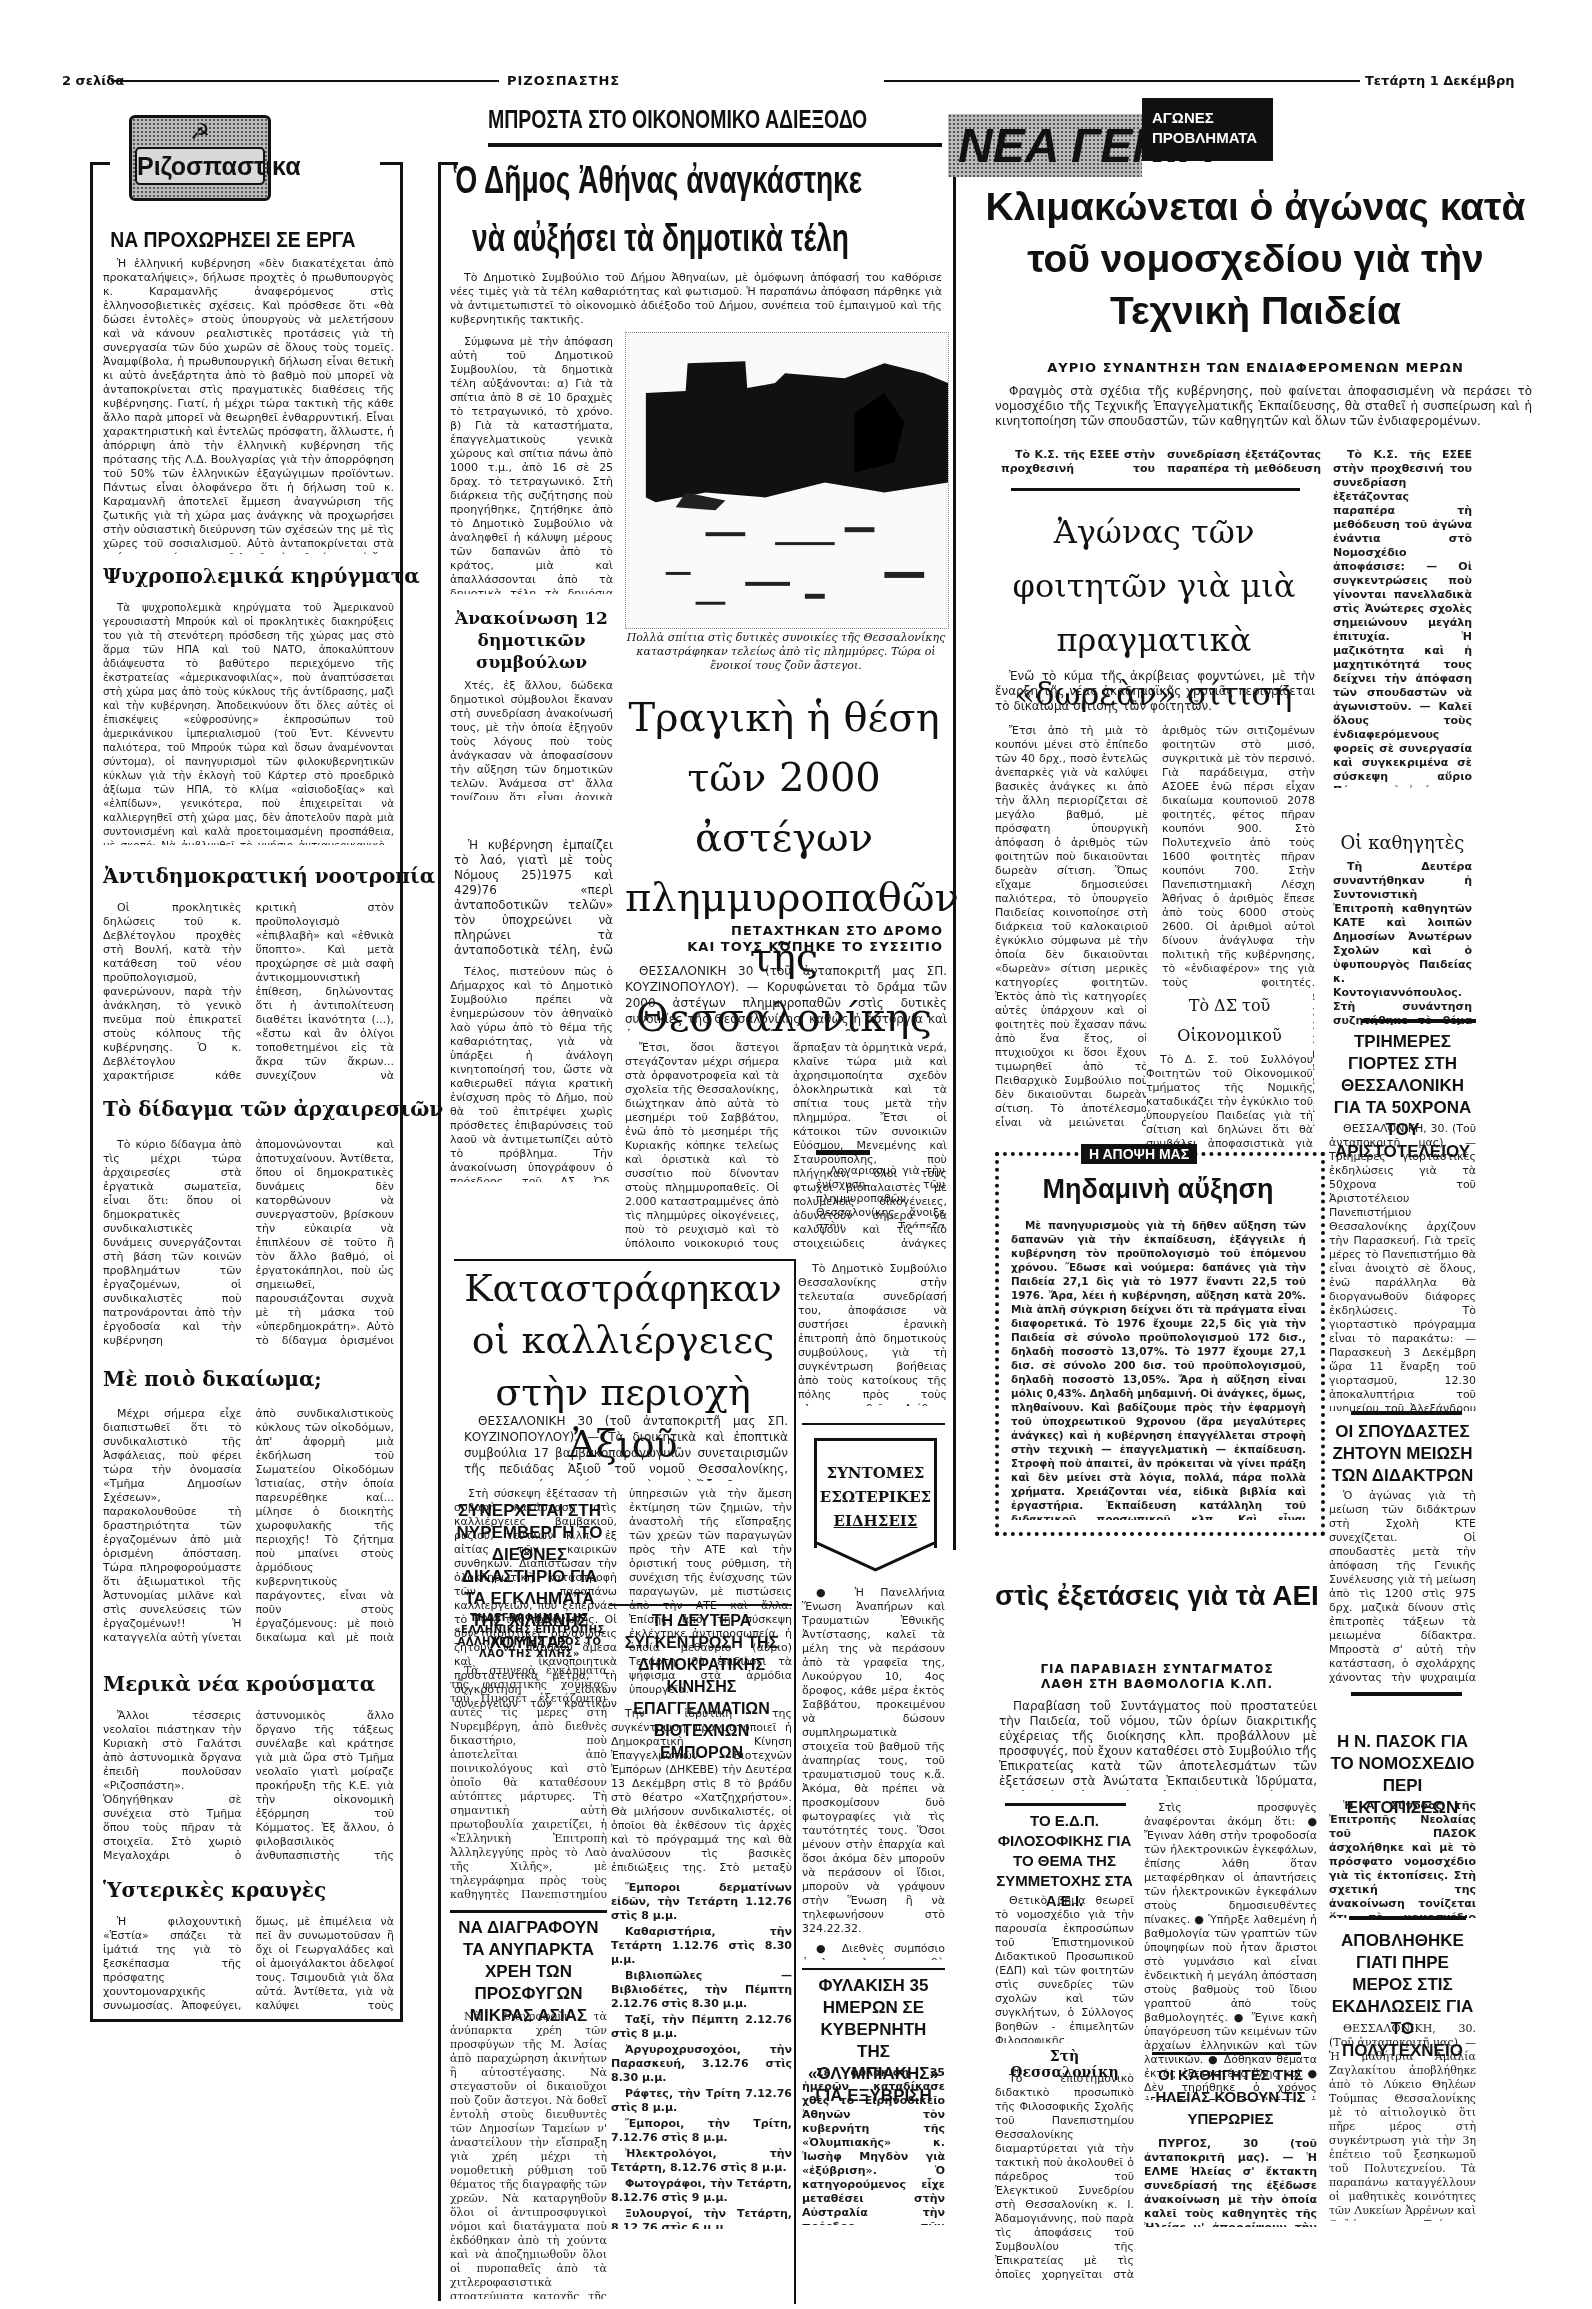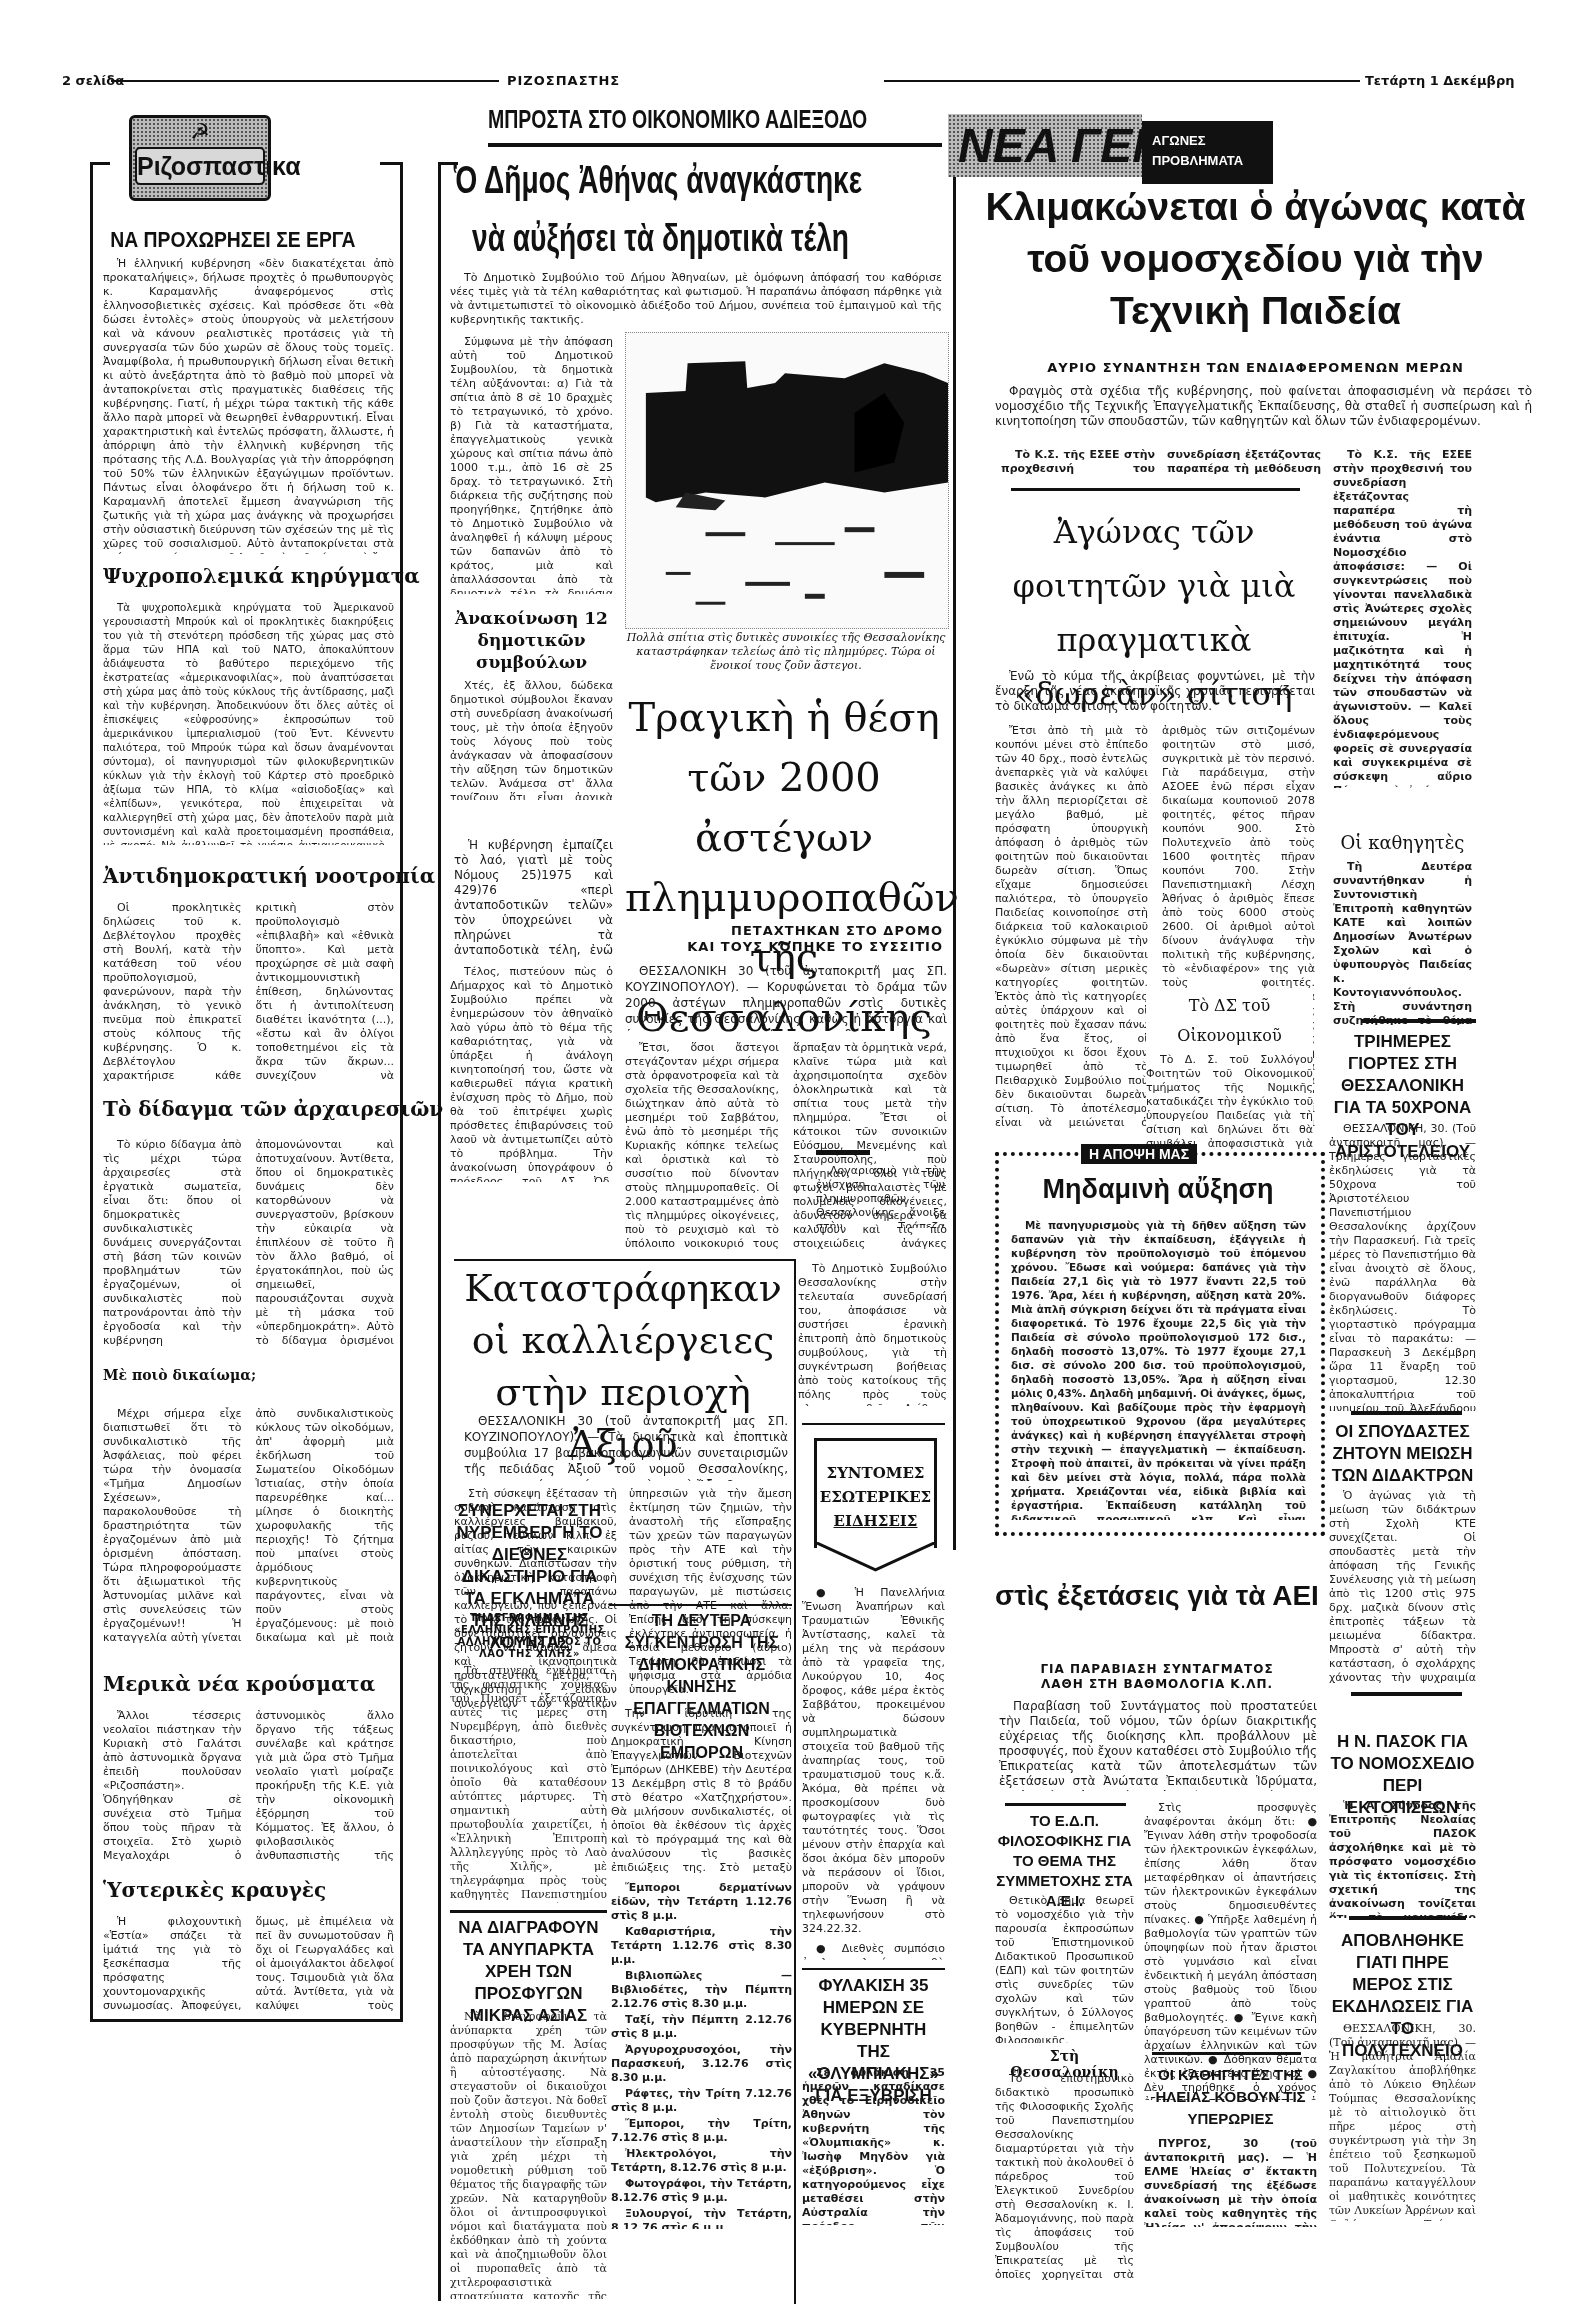--- a/index.html
+++ b/index.html
@@ -56,21 +56,21 @@
   <div class="abs head-serif" style="left:103px;top:864px;font-size:20px;text-align:right;">Ἀντιδημοκρατική νοοτροπία</div>
   <div class="abs body-text" style="left:103px;top:901px;width:291px;height:187px;overflow:hidden;column-count:2;column-gap:14px;">
     <p>Οἱ προκλητικὲς δηλώσεις τοῦ κ. Δεβλέτογλου προχθὲς στὴ Βουλή, κατὰ τὴν κατάθεση τοῦ νέου προϋπολογισμοῦ, φανερώνουν, παρὰ τὴν ἀνάκληση, τὸ γενικὸ πνεῦμα ποὺ ἐπικρατεῖ στοὺς κόλπους τῆς κυβέρνησης. Ὁ κ. Δεβλέτογλου χαρακτήρισε κάθε κριτικὴ στὸν προϋπολογισμὸ «ἐπιβλαβὴ» καὶ «ἐθνικὰ ὕποπτο». Καὶ μετὰ προχώρησε σὲ μιὰ σαφὴ ἀντικομμουνιστικὴ ἐπίθεση, δηλώνοντας ὅτι ἡ ἀντιπολίτευση διαθέτει ἱκανότητα (...), «ἔστω καὶ ἂν ὀλίγοι τοποθετημένοι εἰς τὰ ἄκρα τῶν ἄκρων... συνεχίζουν νὰ ἀλληθωρίζουν πρὸς τὰ συστήματα αὐτά (δηλ. τὰ σοσιαλιστικά)». Ἡ ἐπίθεση αὐτὴ μὲ τὸν τρόπο καὶ τὴν ὀξύτητα ποὺ ἔγινε, φανερώνει ὅτι ὁ παραπάνω ὑπουργός, κατέχεται ἀπὸ τὸ πιὸ στεῖρο καὶ παρωχημένο ἀντικομμουνισμὸ καὶ ἐπίσης ἀπὸ σαφὴ ἀντιδημοκρατικὴ διάθεση. Ἄλλωστε, ὅσο μὲ αὐτὰ ὅσο καὶ μὲ τὸ ὑπόλοιπο δοκησίσοφο ὕφος τῆς ὁμιλίας του, ὁ κ. Δεβλέτογλου δὲν μπόρεσε ἀσφαλῶς νὰ πείσει κανένα, οὔτε γιὰ τὴν «εὐτυχισμένη ζωὴ» ποὺ δῆθεν κάνουν οἱ Ἕλληνες ἐξ αἰτίας τῶν οἰκονομικῶν του μέτρων, οὔτε καὶ γιὰ τὸν χαρακτήρα τοῦ κρατικοῦ προϋπολογισμοῦ, ποὺ εἶναι καθαρὰ ἀντιλαϊκός. Ἔπεισε μόνο γιὰ ἕνα πράγμα κι αὐτὸ εἶναι ἡ ἐπιβεβαίωση ὅλης τῆς ἀντιπολίτευσης, ὅτι δείχνει περιφρόνηση πρὸς τοὺς δημοκρατικοὺς θεσμοὺς καὶ τὸ «κοινοβουλευτικὸ διάλογο» ποὺ ὑποστηρίζεται;</p>
   </div>
 
   <div class="abs head-serif" style="left:103px;top:1097px;font-size:20px;">Τὸ δίδαγμα τῶν ἀρχαιρεσιῶν</div>
   <div class="abs body-text" style="left:103px;top:1138px;width:291px;height:211px;overflow:hidden;column-count:2;column-gap:14px;">
     <p>Τὸ κύριο δίδαγμα ἀπὸ τὶς μέχρι τώρα ἀρχαιρεσίες στὰ ἐργατικὰ σωματεῖα, εἶναι ὅτι: ὅπου οἱ δημοκρατικὲς συνδικαλιστικὲς δυνάμεις συνεργάζονται στὴ βάση τῶν κοινῶν προβλημάτων τῶν ἐργαζομένων, οἱ συνδικαλιστὲς ποὺ πατρονάρονται ἀπὸ τὴν ἐργοδοσία καὶ τὴν κυβέρνηση ἀπομονώνονται καὶ ἀποτυχαίνουν. Ἀντίθετα, ὅπου οἱ δημοκρατικὲς δυνάμεις δὲν κατορθώνουν νὰ συνεργαστοῦν, βρίσκουν τὴν εὐκαιρία νὰ ἐπιπλέουν σὲ τοῦτο ἢ τὸν ἄλλο βαθμό, οἱ ἐργατοκάπηλοι, ποὺ ὡς σημειωθεῖ, παρουσιάζονται συχνὰ μὲ τὴ μάσκα τοῦ «ὑπερδημοκράτη». Αὐτὸ τὸ δίδαγμα ὁρισμένοι δὲν θέλουν νὰ τὸ κατανοήσουν καί, συνεχίζοντας τὴν τακτικὴ ποὺ ἔχει ἀπορριφθεῖ στὸ παρελθὸν ἀπὸ τοὺς ἐργαζόμενους, προβαίνουν σὲ ἐνέργειες ποὺ ἀντικειμενικὰ δὲν συμβάλλουν οὔτε στὴν προώθηση τῆς λύσης τῶν προβλημάτων τῶν ἐργαζομένων, οὔτε, πολὺ περισσότερο, στὴν ἑνότητα δράσης. Οἱ ἴδιοι, ἄλλωστε, «διαπιστώνουν» ὅτι ὑπάρχει κίνδυνος νὰ ζημιωθεῖ τὸ συνδικαλιστικὸ κίνημα ἀπὸ τὴν προσπάθεια ποὺ καταβάλλουν τὰ «ἀκροδεξιὰ» στοιχεῖα στὸ χῶρο τοῦ συνδικαλισμοῦ. Στὴν πράξη, ὅμως, τὰ κύρια πυρά τους στρέφονται κατὰ τῶν «ἀκροδεξιῶν» στοιχείων, ἀλλὰ κατὰ τῶν δημοκρατικῶν, ταξικῶν συνδικαλιστῶν. Ἂς ξανασκεφθοῦν, λοιπόν, τὴν τακτική τους, γιατὶ τὰ μονοπώλια καὶ ἡ κυβέρνηση καθημερινὰ ὅλο καὶ περισσότερο ἐντείνουν τὴν ἐπίθεσή τους καὶ φορτώνουν τὰ βάρη τῆς κρίσης στὶς πλάτες τῶν ἐργαζομένων. Μπροστὰ σ' αὐτὴ τὴν κατάσταση, ἡ συσπείρωση καὶ ἡ ἑνότητα στὴ δράση εἶναι σήμερα ὅσο ποτὲ πολὺ ἀναγκαία. Ὅσοι, μὲ τὸν ἕνα ἢ τὸν ἄλλο τρόπο, βάζουν ἐμπόδια σ' αὐτὴ τὴ συσπείρωση, στὴν προσπάθεια γιὰ ἑνότητα στὴ δράση, ἐπωμίζονται μεγάλες εὐθύνες ἀπέναντι στὴν ἐργατικὴ τάξη, ἡ ὁποία τοὺς κρίνει καὶ θὰ τοὺς κρίνει.</p>
   </div>
 
-  <div class="abs head-serif" style="left:103px;top:1367px;font-size:14px;">Μὲ ποιὸ δικαίωμα;</div>
+  <div class="abs head-serif" style="left:103px;top:1367px;font-size:20px;">Μὲ ποιὸ δικαίωμα;</div>
   <div class="abs body-text" style="left:103px;top:1407px;width:291px;height:247px;overflow:hidden;column-count:2;column-gap:14px;">
     <p>Μέχρι σήμερα εἶχε διαπιστωθεῖ ὅτι τὸ συνδικαλιστικὸ τῆς Ἀσφάλειας, ποὺ φέρει τώρα τὴν ὀνομασία «Τμῆμα Δημοσίων Σχέσεων», παρακολουθοῦσε τὴ δραστηριότητα τῶν ἐργαζομένων ἀπὸ μιὰ ὁρισμένη ἀπόσταση. Τώρα πληροφορούμαστε ὅτι ἀξιωματικοὶ τῆς Ἀστυνομίας μιλᾶνε καὶ στὶς συνελεύσεις τῶν ἐργαζομένων!! Ἡ καταγγελία αὐτὴ γίνεται ἀπὸ συνδικαλιστικοὺς κύκλους τῶν οἰκοδόμων, ἀπ' ἀφορμὴ μιὰ ἐκδήλωση τοῦ Σωματείου Οἰκοδόμων Ἱστιαίας, στὴν ὁποία παρευρέθηκε καί... μίλησε ὁ διοικητὴς χωροφυλακῆς τῆς περιοχῆς! Τὸ ζήτημα ποὺ μπαίνει στοὺς ἁρμόδιους κυβερνητικοὺς παράγοντες, εἶναι νὰ ποῦν στοὺς ἐργαζόμενους: μὲ ποιὸ δικαίωμα καὶ μὲ ποιὰ ἰδιότητα ἀξιωματικὸς χωροφυλακῆς μπορεῖ νὰ παίρνει μέρος σὲ συνέλευση Σωματείου καὶ μάλιστα νὰ μιλάει; Μήπως ἄρχισε νὰ ἐφαρμόζεται ἡ γνωστὴ ἀπόφαση τοῦ κ. Καραμανλῆ γιὰ περιορισμὸ κι αὐτῶν τῶν κουτσουρεμένων ἐλευθεριῶν κατὰ 30%;</p>
   </div>
 
   <div class="abs head-serif" style="left:103px;top:1672px;font-size:20px;">Μερικὰ νέα κρούσματα</div>
   <div class="abs body-text" style="left:103px;top:1709px;width:291px;height:161px;overflow:hidden;column-count:2;column-gap:14px;">
     <p>Ἄλλοι τέσσερις νεολαῖοι πιάστηκαν τὴν Κυριακὴ στὸ Γαλάτσι ἀπὸ ἀστυνομικὰ ὄργανα ἐπειδὴ πουλοῦσαν «Ριζοσπάστη». Ὁδηγήθηκαν σὲ συνέχεια στὸ Τμῆμα ὅπου τοὺς πῆραν τὰ στοιχεῖα. Στὸ χωριὸ Μεγαλοχάρι ὁ ἀστυνομικὸς ἄλλο ὄργανο τῆς τάξεως συνέλαβε καὶ κράτησε γιὰ μιὰ ὥρα στὸ Τμῆμα νεολαῖο γιατὶ μοίραζε προκήρυξη τῆς Κ.Ε. γιὰ τὴν οἰκονομικὴ ἐξόρμηση τοῦ Κόμματος. Ἐξ ἄλλου, ὁ φιλοβασιλικὸς ἀνθυπασπιστὴς τῆς Χωροφυλακῆς Δημ. Πανουσάκης στὴν Καλαμάτα, «διέταξε» τὸν ἀνώτερό του σὲ βαθμὸ λιμενάρχη Καλαμάτας, νὰ μὴ μιλάει μὲ τὸ δημοσιογράφο διευθυντὴ τοπικῆς ἐφημερίδας. Καὶ μάλιστα σὲ ἔντονο ὕφος: «δὲν πρέπει νὰ συζητᾶς μὲ τοὺς κομμουνιστές». Ἡ εἴδηση ἀναφέρει ὅτι ὁ ἀστυνομικὸς αὐτὸς πρόβαλε ἐπιδεικτικὰ τὴ φωτογραφία τοῦ τέως βασιλιᾶ. Τὰ παραπάνω εἶναι μερικὰ ἀπὸ τὰ πολλὰ καθημερινὰ κρούσματα, ποὺ βεβαιώνουν, ὅτι ἡ κυβέρνηση, ποὺ καλλιεργεῖ συστηματικὰ τὸν ἀντικομμουνισμό, ἐνθαρρύνει μὲ τὴ στάση της τὰ χουντομοναρχικὰ στοιχεῖα γιὰ νὰ κινοῦνται ἀνενόχλητα καὶ νὰ συνωμοτοῦν σὲ βάρος τῆς δημοκρατίας καὶ τῆς γαλήνης τοῦ τόπου.</p>
   </div>
 
   <div class="abs head-serif" style="left:103px;top:1878px;font-size:20px;">Ὑστερικὲς κραυγὲς</div>
@@ -211,21 +211,21 @@
   </div>
 </div>
 
 <div>
   <div class="vrule" style="left:953px;top:162px;height:1388px;"></div>
   <div class="rule" style="left:953px;top:162px;width:14px;"></div>
 
   <div class="abs hatched" style="left:948px;top:114px;width:194px;height:63px;">
     <div style="font-family:'Liberation Sans',sans-serif;font-size:48px;font-weight:bold;font-style:italic;line-height:63px;color:#111;padding-left:10px;white-space:nowrap;">ΝΕΑ ΓΕΝΙΑ</div>
   </div>
-  <div class="abs" style="left:1142px;top:121px;width:131px;height:63px;background:#111;color:#fff;font-family:'Liberation Sans',sans-serif;font-weight:bold;font-size:13px;line-height:20px;padding:10px 0 0 10px;box-sizing:border-box;">
+  <div class="abs" style="left:1142px;top:98px;width:131px;height:63px;background:#111;color:#fff;font-family:'Liberation Sans',sans-serif;font-weight:bold;font-size:15px;line-height:20px;padding:10px 0 0 10px;box-sizing:border-box;">
     <div>ΑΓΩΝΕΣ</div>
     <div>ΠΡΟΒΛΗΜΑΤΑ</div>
   </div>
 
   <div class="abs center" style="left:957px;top:181px;width:597px;font-size:39px;font-weight:bold;font-family:'Liberation Sans',sans-serif;line-height:52px;">Κλιμακώνεται ὁ ἀγώνας κατὰ τοῦ νομοσχεδίου γιὰ τὴν Τεχνικὴ Παιδεία</div>
   <div class="abs center" style="left:957px;top:360px;width:597px;font-size:13px;font-weight:bold;letter-spacing:1px;">ΑΥΡΙΟ ΣΥΝΑΝΤΗΣΗ ΤΩΝ ΕΝΔΙΑΦΕΡΟΜΕΝΩΝ ΜΕΡΩΝ</div>
   <div class="abs body-text" style="left:995px;top:384px;width:537px;height:48px;overflow:hidden;font-size:12px;line-height:15px;">
     <p>Φραγμὸς στὰ σχέδια τῆς κυβέρνησης, ποὺ φαίνεται ἀποφασισμένη νὰ περάσει τὸ νομοσχέδιο τῆς Τεχνικῆς Ἐπαγγελματικῆς Ἐκπαίδευσης, θὰ σταθεῖ ἡ συσπείρωση καὶ ἡ κινητοποίηση τῶν σπουδαστῶν, τῶν καθηγητῶν καὶ ὅλων τῶν ἐνδιαφερομένων.</p>
   </div>
 

